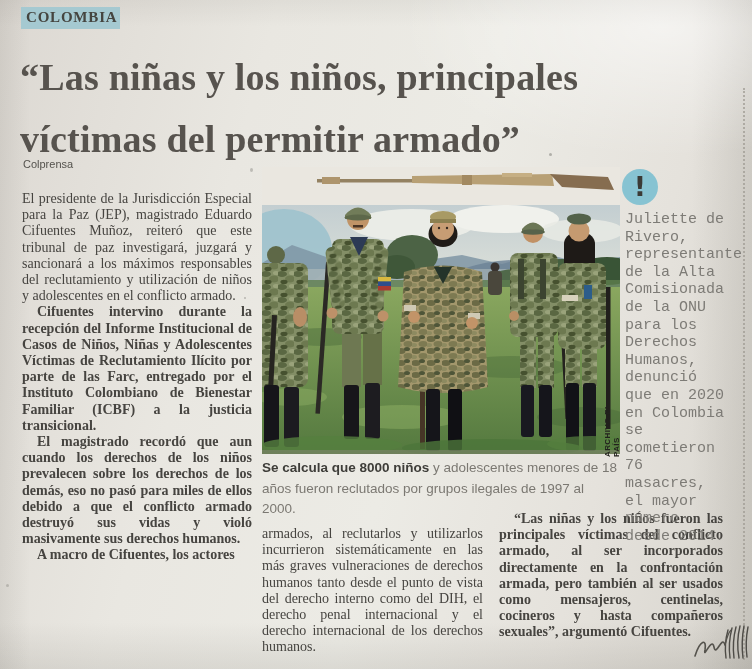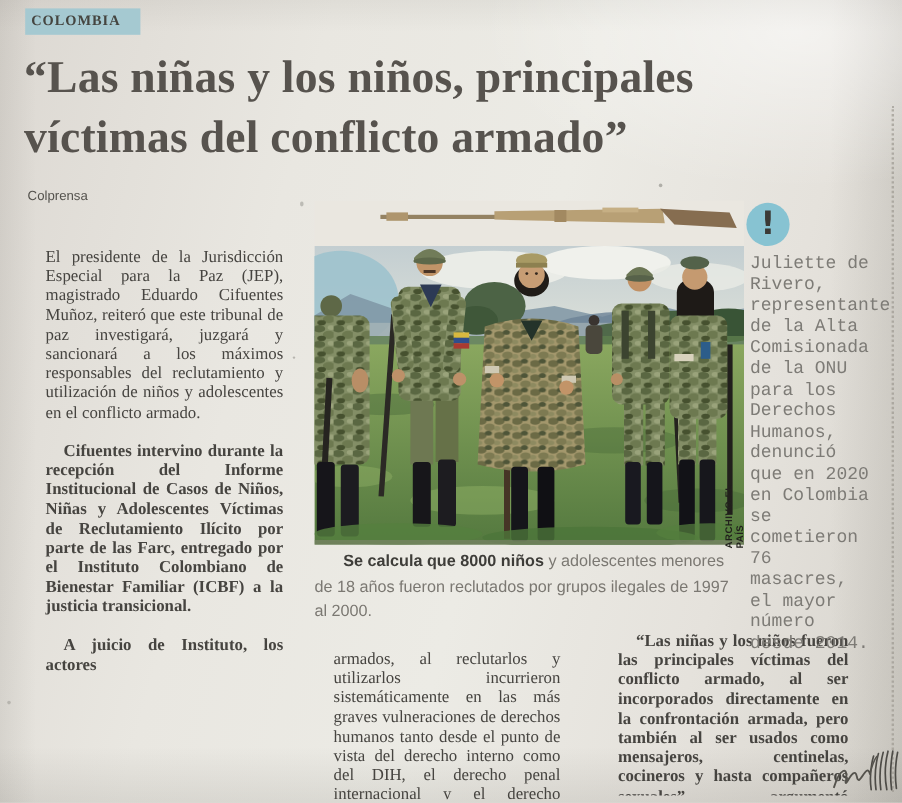--- a/index.html
+++ b/index.html
@@ -9,54 +9,54 @@
     background-color:#e7e4df;
     background-image:
       radial-gradient(ellipse 420px 210px at 88% 4%, rgba(255,255,255,0.55), rgba(255,255,255,0) 62%),
       linear-gradient(to right, rgba(90,87,79,0.10), rgba(90,87,79,0) 4%, rgba(90,87,79,0) 92%, rgba(90,87,79,0.14) 100%),
       linear-gradient(to bottom, rgba(90,87,79,0.07), rgba(90,87,79,0) 4%, rgba(90,87,79,0) 93%, rgba(90,87,79,0.12) 100%),
       linear-gradient(105deg, #dcd8d2 0%, #e9e7e1 30%, #ecebe5 55%, #e5e2dc 78%, #d7d4cd 100%);
   }
   .kicker{
     position:absolute;left:21px;top:7px;
     background:#a5c9d1;color:#454540;
-    font-family:"Liberation Serif",serif;font-weight:bold;font-size:12px;line-height:19px;
-    letter-spacing:0.8px;padding:1px 17px 2px 5px;
+    font-family:"Liberation Serif",serif;font-weight:bold;font-size:15px;line-height:19px;
+    letter-spacing:0.8px;padding:1px 3px 2px 5px;
   }
   .headline{
     position:absolute;left:20px;top:40px;width:726px;
     color:#57534e;font-weight:bold;font-size:38px;line-height:50px;letter-spacing:0.2px;
   }
-  .headline div{white-space:nowrap;}
+  .headline div{white-space:nowrap;margin-top:12px;}
   .byline{
     position:absolute;left:23px;top:158px;
     font-family:"Liberation Sans",sans-serif;font-size:11px;color:#54524d;
   }
   .body-col{
     position:absolute;font-size:14px;line-height:16.2px;color:#464440;
     text-align:justify;
   }
-  .body-col p{margin:16px;}
+  .body-col p{margin:0;}
   .body-col p.ind{text-indent:15px;font-weight:bold;}
   #col1{left:22px;top:191px;width:230px;height:474px;overflow:hidden;}
   #col2{left:262px;top:526px;width:221px;height:140px;overflow:hidden;}
   #col3{left:499px;top:511px;width:224px;height:152px;overflow:hidden;}
   .photo{position:absolute;left:262px;top:167px;width:358px;height:287px;}
   .photo svg{display:block;}
   .photo-credit{
     position:absolute;left:603px;top:385px;height:72px;
     writing-mode:vertical-rl;transform:rotate(180deg);
     font-family:"Liberation Sans",sans-serif;font-weight:bold;font-size:8px;
     letter-spacing:0.4px;color:#22211d;
   }
   .caption{
     position:absolute;left:262px;top:458px;width:358px;
     font-family:"Liberation Sans",sans-serif;font-size:13.5px;line-height:20.5px;color:#7b7872;
   }
-  .caption .lead{font-weight:bold;color:#3e3d39;margin-left:24px;}
+  .caption .lead{font-weight:bold;color:#3e3d39;}
   .factbox-icon{
     position:absolute;left:622px;top:169px;width:36px;height:36px;border-radius:50%;
     background:#87c3d2;display:flex;align-items:center;justify-content:center;
   }
   .factbox-icon span{
     font-family:"DejaVu Sans",sans-serif;font-weight:900;font-size:27px;line-height:27px;
     color:#3b3a36;transform:translateY(-1px);
   }
   .factbox-text{
     position:absolute;left:625px;top:211px;width:100px;
@@ -75,29 +75,30 @@
 </style>
 </head>
 <body>
 
 <div class="page">
 
   <div class="kicker">COLOMBIA</div>
 
   <div class="headline">
     <div>“Las niñas y los niños, principales</div>
-    <div>víctimas del conflicto armado”</div>
+    <div>víctimas del permitir armado”</div>
   </div>
 
   <div class="byline">Colprensa</div>
 
   <div class="body-col" id="col1">
     <p>El presidente de la Jurisdicción Especial para la Paz (JEP), magistrado Eduardo Cifuentes Muñoz, reiteró que este tribunal de paz investigará, juzgará y sancionará a los máximos responsables del reclutamiento y utilización de niños y adolescentes en el conflicto armado.</p>
     <p class="ind">Cifuentes intervino durante la recepción del Informe Institucional de Casos de Niños, Niñas y Adolescentes Víctimas de Reclutamiento Ilícito por parte de las Farc, entregado por el Instituto Colombiano de Bienestar Familiar (ICBF) a la justicia transicional.</p>
-    <p class="ind">A juicio de Instituto, los actores</p>
+    <p class="ind">El magistrado recordó que aun cuando los derechos de los niños prevalecen sobre los derechos de los demás, eso no pasó para miles de ellos debido a que el conflicto armado destruyó sus vidas y violó masivamente sus derechos humanos.</p>
+    <p class="ind">A macro de Cifuentes, los actores</p>
   </div>
 
   <div class="photo">
     <svg width="358" height="287" viewBox="0 0 358 287" xmlns="http://www.w3.org/2000/svg">
       <defs>
         <linearGradient id="sky" x1="0" y1="0" x2="0" y2="1">
           <stop offset="0" stop-color="#c3ced1"></stop>
             <stop offset="1" stop-color="#dfe2da"></stop>
         </linearGradient>
         <linearGradient id="grass" x1="0" y1="0" x2="0" y2="1">

